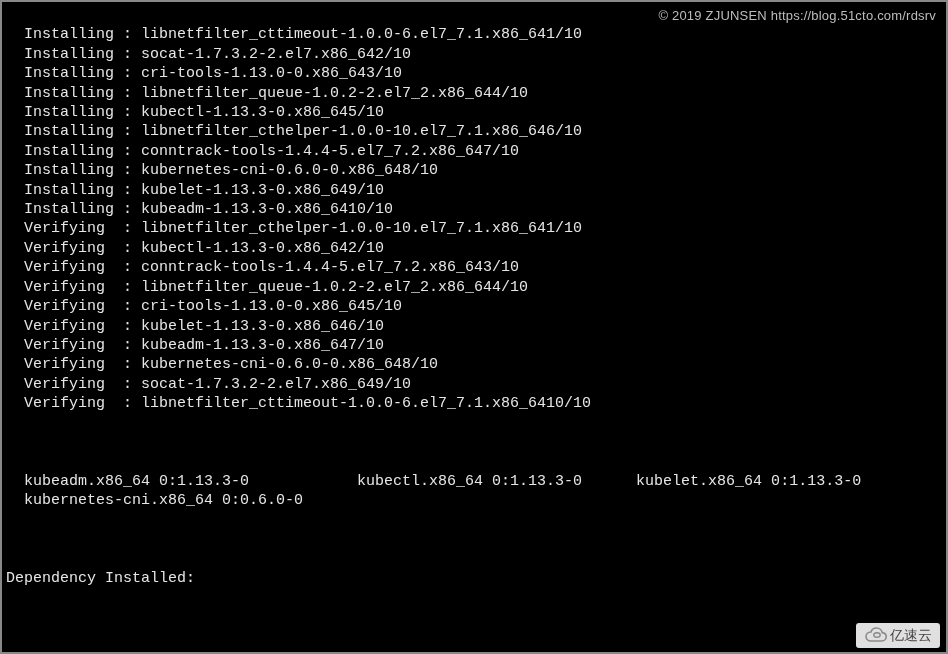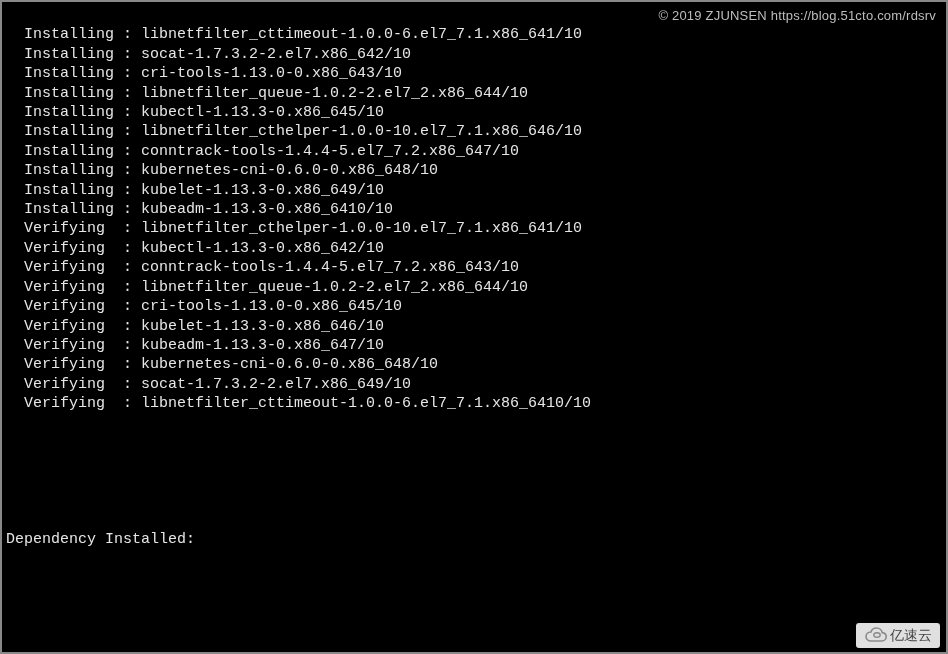--- a/index.html
+++ b/index.html
@@ -36,21 +36,21 @@
   .logo svg{display:block}
 </style>
 </head>
 <body>
 
 <div class="watermark">© 2019 ZJUNSEN https://blog.51cto.com/rdsrv</div>
 
 <div class="term">
 <div id="steps"><div class="row"><span class="left">  Installing : libnetfilter_cttimeout-1.0.0-6.el7_7.1.x86_64</span><span class="right">1/10 </span></div><div class="row"><span class="left">  Installing : socat-1.7.3.2-2.el7.x86_64</span><span class="right">2/10 </span></div><div class="row"><span class="left">  Installing : cri-tools-1.13.0-0.x86_64</span><span class="right">3/10 </span></div><div class="row"><span class="left">  Installing : libnetfilter_queue-1.0.2-2.el7_2.x86_64</span><span class="right">4/10 </span></div><div class="row"><span class="left">  Installing : kubectl-1.13.3-0.x86_64</span><span class="right">5/10 </span></div><div class="row"><span class="left">  Installing : libnetfilter_cthelper-1.0.0-10.el7_7.1.x86_64</span><span class="right">6/10 </span></div><div class="row"><span class="left">  Installing : conntrack-tools-1.4.4-5.el7_7.2.x86_64</span><span class="right">7/10 </span></div><div class="row"><span class="left">  Installing : kubernetes-cni-0.6.0-0.x86_64</span><span class="right">8/10 </span></div><div class="row"><span class="left">  Installing : kubelet-1.13.3-0.x86_64</span><span class="right">9/10 </span></div><div class="row"><span class="left">  Installing : kubeadm-1.13.3-0.x86_64</span><span class="right">10/10 </span></div><div class="row"><span class="left">  Verifying  : libnetfilter_cthelper-1.0.0-10.el7_7.1.x86_64</span><span class="right">1/10 </span></div><div class="row"><span class="left">  Verifying  : kubectl-1.13.3-0.x86_64</span><span class="right">2/10 </span></div><div class="row"><span class="left">  Verifying  : conntrack-tools-1.4.4-5.el7_7.2.x86_64</span><span class="right">3/10 </span></div><div class="row"><span class="left">  Verifying  : libnetfilter_queue-1.0.2-2.el7_2.x86_64</span><span class="right">4/10 </span></div><div class="row"><span class="left">  Verifying  : cri-tools-1.13.0-0.x86_64</span><span class="right">5/10 </span></div><div class="row"><span class="left">  Verifying  : kubelet-1.13.3-0.x86_64</span><span class="right">6/10 </span></div><div class="row"><span class="left">  Verifying  : kubeadm-1.13.3-0.x86_64</span><span class="right">7/10 </span></div><div class="row"><span class="left">  Verifying  : kubernetes-cni-0.6.0-0.x86_64</span><span class="right">8/10 </span></div><div class="row"><span class="left">  Verifying  : socat-1.7.3.2-2.el7.x86_64</span><span class="right">9/10 </span></div><div class="row"><span class="left">  Verifying  : libnetfilter_cttimeout-1.0.0-6.el7_7.1.x86_64</span><span class="right">10/10 </span></div></div>
 <div>&nbsp;</div>
-<div id="installed"></div>
+<div id="installed"><div>  kubeadm.x86_64 0:1.13.3-0            kubectl.x86_64 0:1.13.3-0      kubelet.x86_64 0:1.13.3-0</div><div>  kubernetes-cni.x86_64 0:0.6.0-0                                     </div></div>
 <div>&nbsp;</div>
 <div>Dependency Installed:</div>
 
 
 
 
 </div>
 
 <div class="logo">
   <svg width="26" height="16" viewBox="0 0 26 16">

